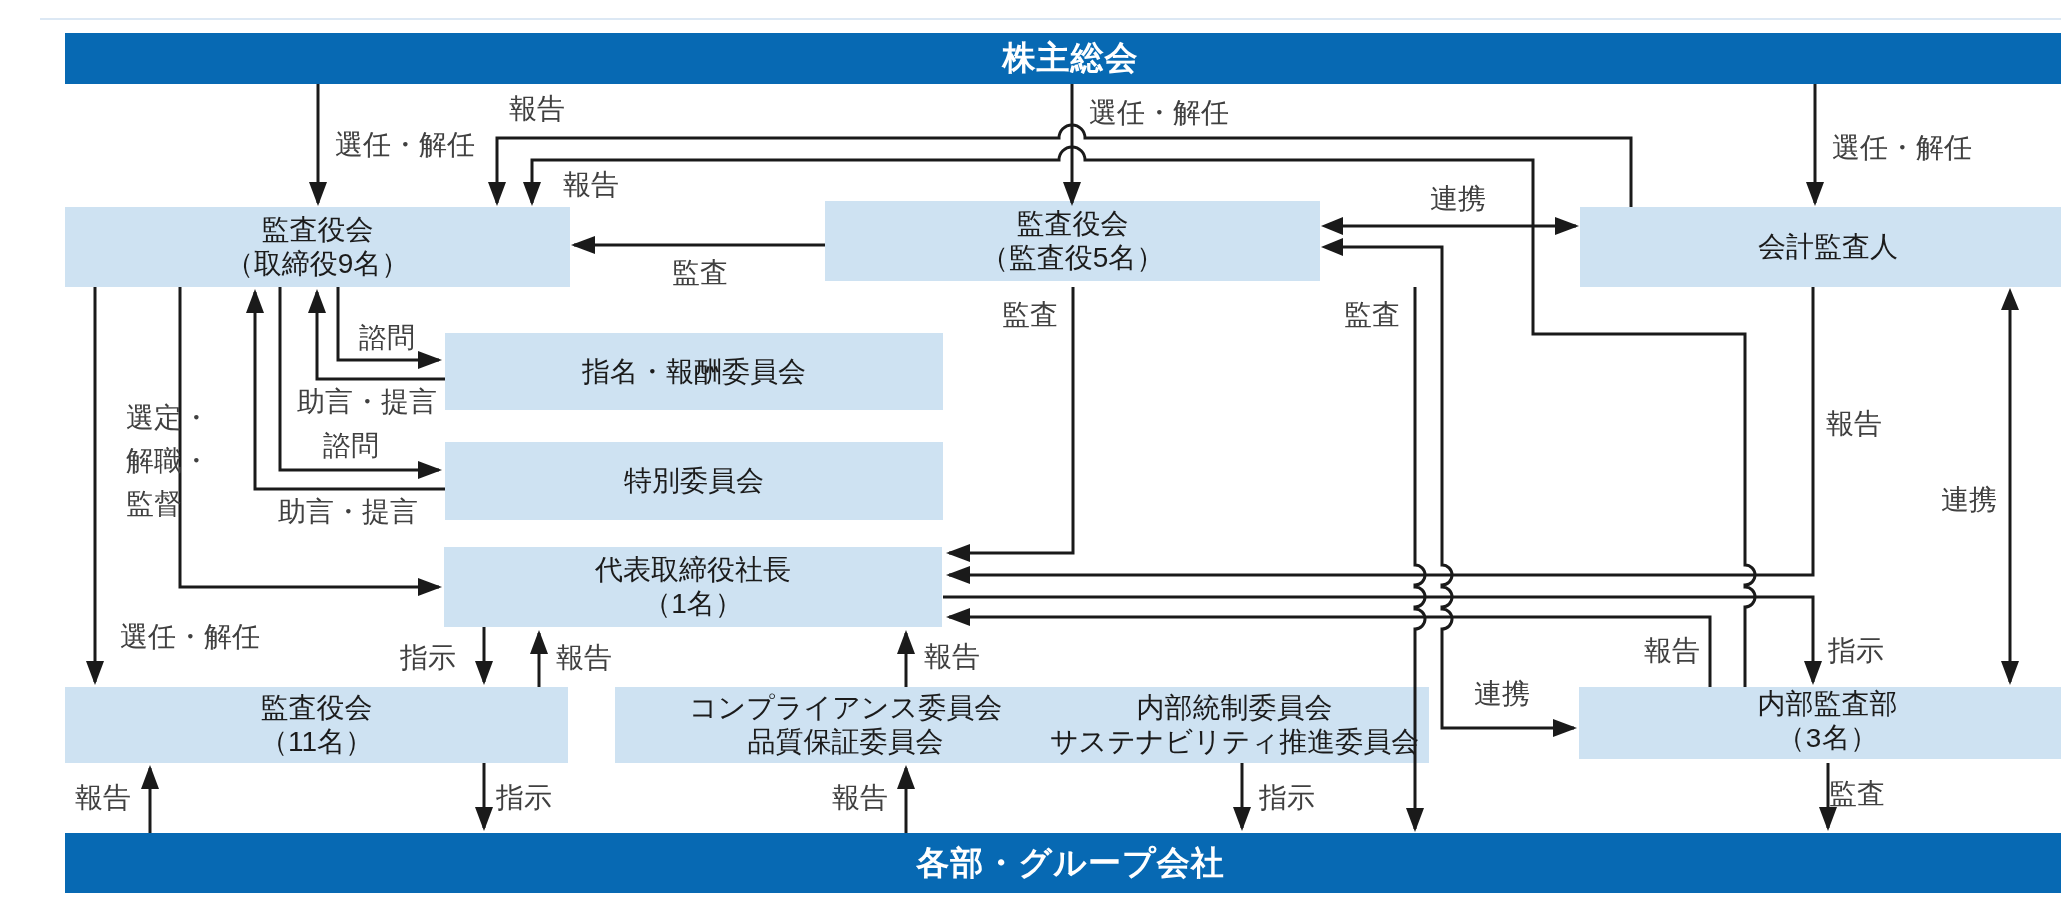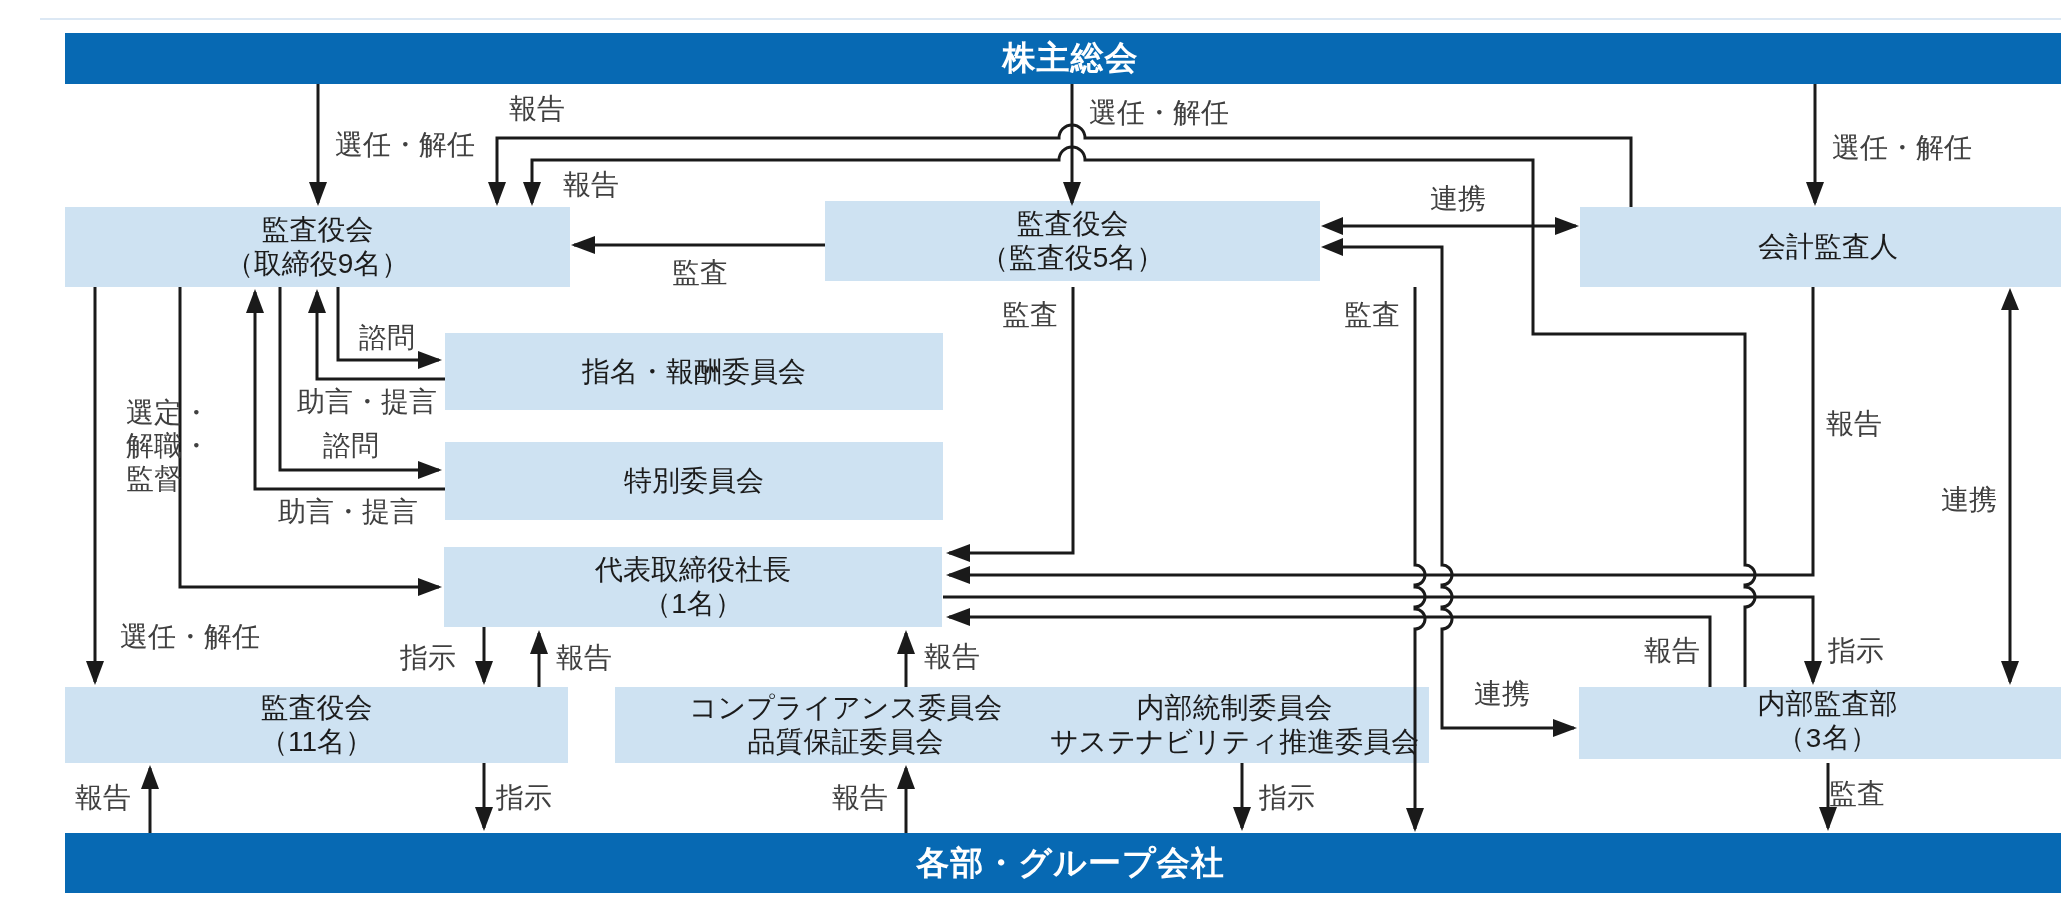--- a/index.html
+++ b/index.html
@@ -5,21 +5,21 @@
   html,body{margin:0;padding:0;background:#ffffff;width:2061px;height:915px;overflow:hidden;}
   body{font-family:"Liberation Sans","DejaVu Sans",sans-serif;}
   .canvas{position:absolute;left:0;top:0;width:2061px;height:915px;background:#ffffff;margin-left:40px;}
   .hairline{position:absolute;left:0;top:18px;width:2061px;height:2px;background:var(--hairline,#dce8f4);}
   .bar{position:absolute;background:var(--bar_blue,#0769b3);color:#ffffff;display:flex;align-items:center;justify-content:center;font-size:33px;font-weight:bold;letter-spacing:1px;}
   .box{position:absolute;background:var(--box_blue,#cee2f2);color:#1b1b1b;display:flex;flex-direction:column;align-items:center;justify-content:center;font-size:28px;line-height:34px;text-align:center;}
   .twocol{flex-direction:row;padding-left:36px;}
   .twocol .col{flex:1;display:flex;flex-direction:column;align-items:center;justify-content:center;font-size:28px;line-height:34px;}
   .lbl{position:absolute;color:#404040;font-size:28px;line-height:30px;white-space:nowrap;transform:translateX(-50%);}
   .lbl-left{transform:none;}
-  .pre{white-space:pre-line;line-height:33px;}
+  .pre{white-space:pre-line;line-height:43px;}
   svg.arrows{position:absolute;left:0;top:0;}
   svg.arrows path.edge{fill:none;stroke:#1a1a1a;stroke-width:3;}
   svg.arrows polygon.head{fill:#1a1a1a;stroke:none;}
 </style>
 </head>
 <body>
 
 <div class="canvas">
 
   <div class="hairline"></div>

